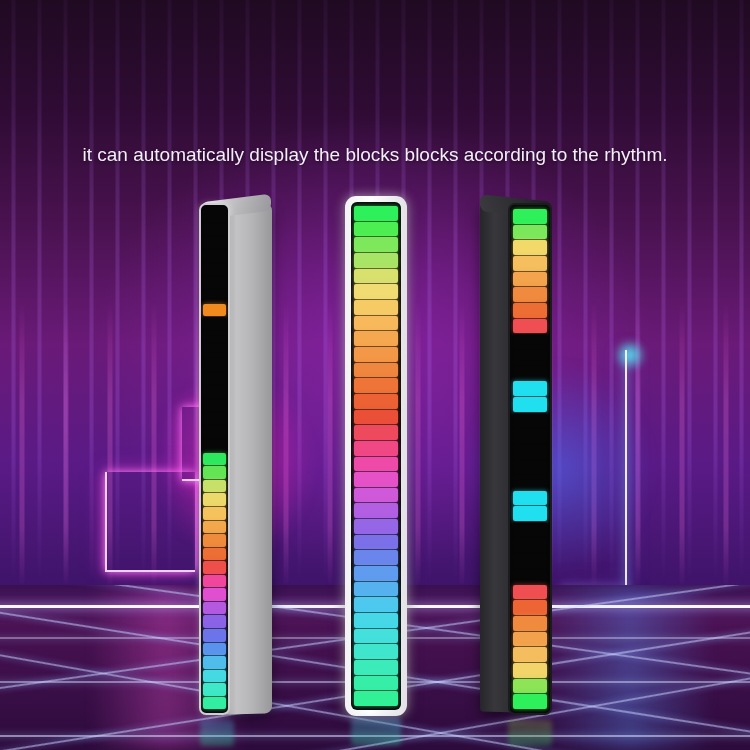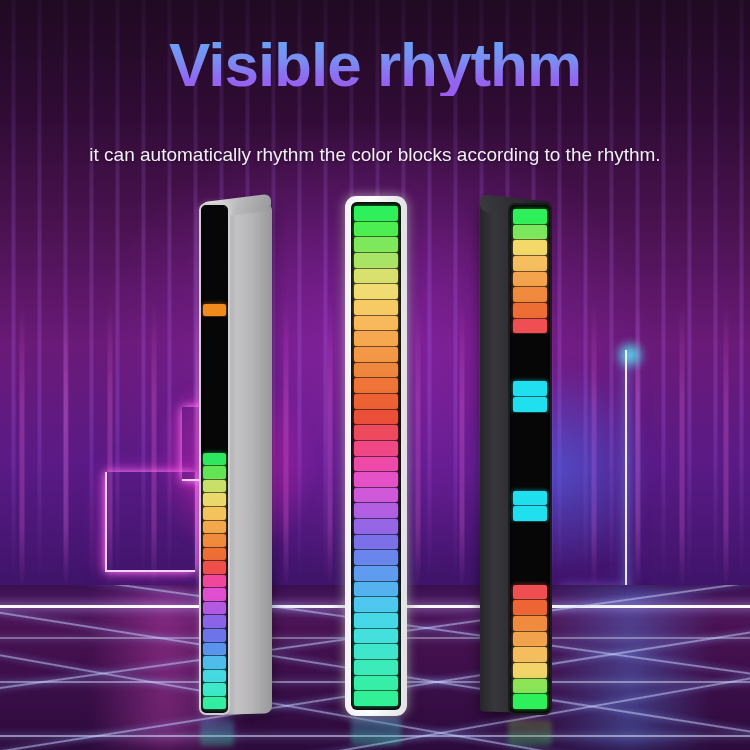--- a/index.html
+++ b/index.html
@@ -197,22 +197,21 @@
     <div class="floor-line" style="top:96px;opacity:.65;"></div>
     <div class="floor-line" style="top:150px;opacity:.75;"></div>
     <div class="floor-diag" style="top:40px;transform:rotate(8deg);"></div>
     <div class="floor-diag" style="top:92px;transform:rotate(9deg);"></div>
     <div class="floor-diag" style="top:142px;transform:rotate(10deg);"></div>
     <div class="floor-diag" style="top:44px;transform:rotate(-8deg);"></div>
     <div class="floor-diag" style="top:100px;transform:rotate(-9deg);"></div>
     <div class="floor-diag" style="top:152px;transform:rotate(-10deg);"></div>
   </div>
 
-  <div class="title">Visible rhythm</div>
-  <div class="sub sub2">it can automatically rhythm the color blocks according to the rhythm.</div>
+  <div class="sub sub2">it can automatically display the blocks blocks according to the rhythm.</div>
 
   <div class="device devA">
     <div class="side"></div>
     <div class="topcap"></div>
     <div class="panel">
       <div class="leds">
           <div class="led off"></div>
           <div class="led off"></div>
           <div class="led off"></div>
           <div class="led off"></div>

